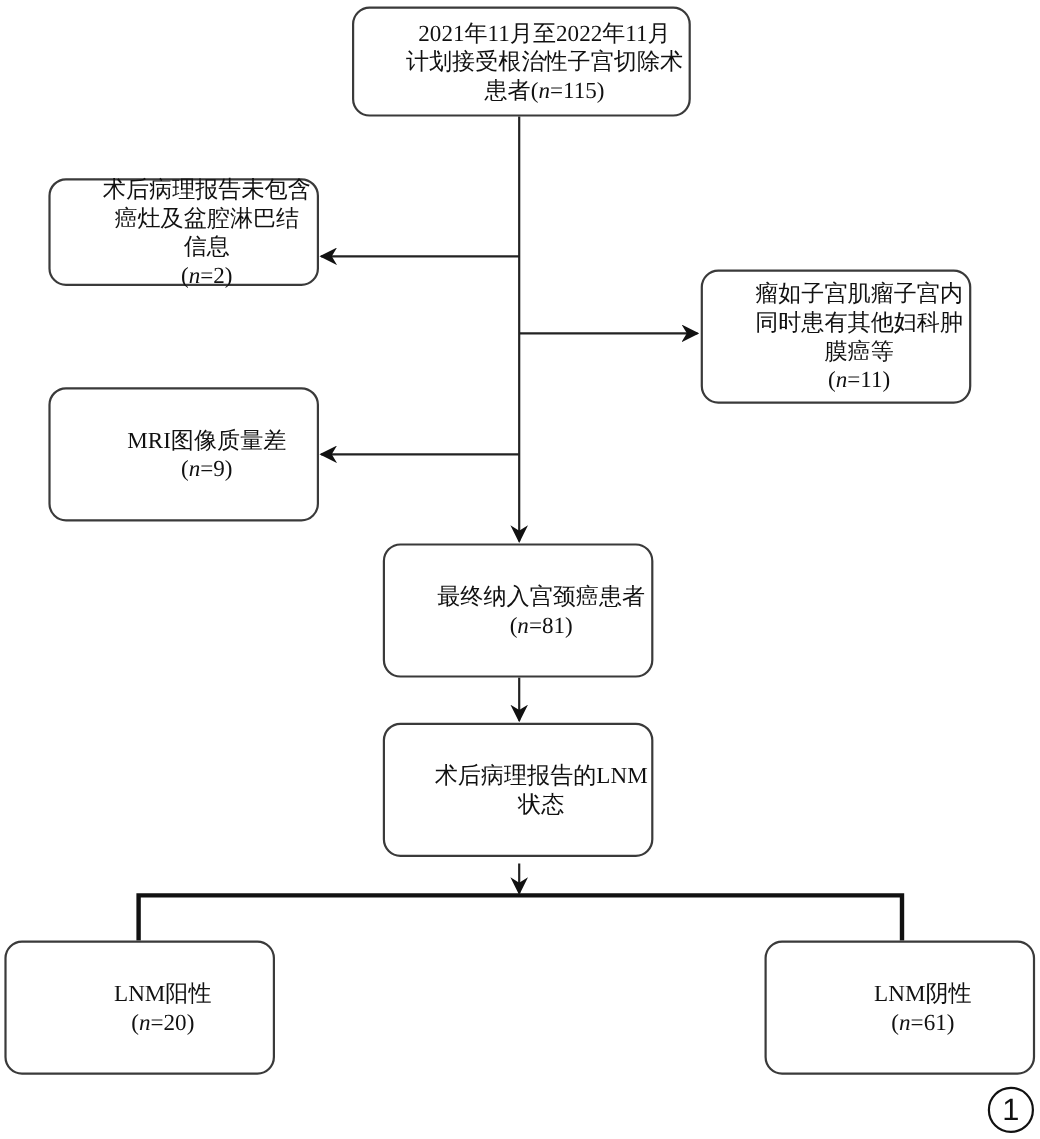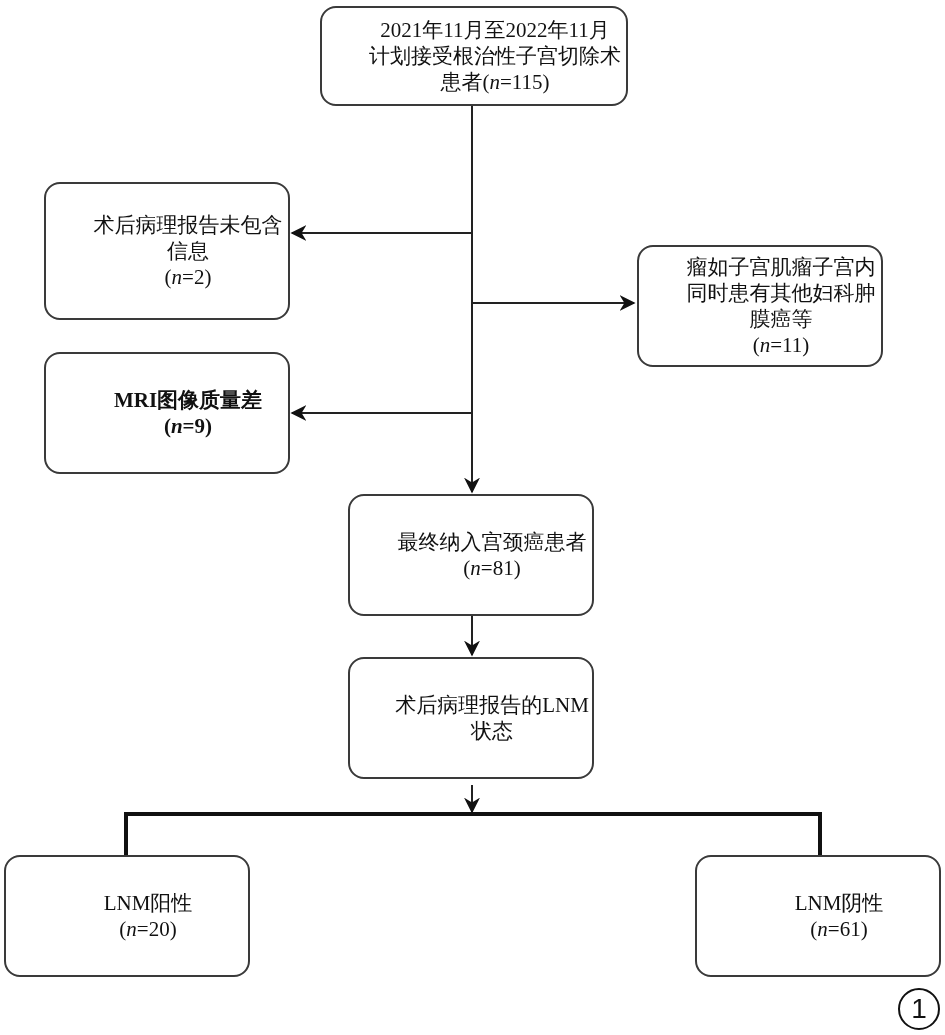--- a/index.html
+++ b/index.html
@@ -41,34 +41,35 @@
 
   <polyline points="126,855 126,814 820,814 820,855" fill="none" stroke="#111" stroke-width="4"></polyline>
 </svg>
 
 <div class="box" style="left:320px;top:6px;width:308px;height:100px;">
   <span>2021年11月至2022年11月</span>
   <span>计划接受根治性子宫切除术</span>
   <span><span style="display:inline">患者</span><span style="display:inline" class="n"><span style="display:inline">(</span><i>n</i><span style="display:inline">=</span><span style="display:inline">115</span><span style="display:inline">)</span></span></span>
 </div>
 
-<div class="box" style="left:44px;top:182px;width:246px;height:138px;">
+<div class="box" style="left:44px;top:162px;width:246px;height:98px;">
   <span>术后病理报告未包含</span>
+  <span>癌灶及盆腔淋巴结</span>
   <span>信息</span>
   <span class="n"><span style="display:inline">(</span><i>n</i><span style="display:inline">=</span><span style="display:inline">2</span><span style="display:inline">)</span></span>
 </div>
 
 <div class="box" style="left:637px;top:245px;width:246px;height:122px;">
   <span>瘤如子宫肌瘤子宫内</span>
   <span>同时患有其他妇科肿</span>
   <span>膜癌等</span>
   <span class="n"><span style="display:inline">(</span><i>n</i><span style="display:inline">=</span><span style="display:inline">11</span><span style="display:inline">)</span></span>
 </div>
 
-<div class="box" style="left:44px;top:352px;width:246px;height:122px;font-weight:bold;">
+<div class="box" style="left:44px;top:352px;width:246px;height:122px;">
   <span>MRI图像质量差</span>
   <span class="n"><span style="display:inline">(</span><i>n</i><span style="display:inline">=</span><span style="display:inline">9</span><span style="display:inline">)</span></span>
 </div>
 
 <div class="box" style="left:348px;top:494px;width:246px;height:122px;">
   <span>最终纳入宫颈癌患者</span>
   <span class="n"><span style="display:inline">(</span><i>n</i><span style="display:inline">=</span><span style="display:inline">81</span><span style="display:inline">)</span></span>
 </div>
 
 <div class="box" style="left:348px;top:657px;width:246px;height:122px;">

